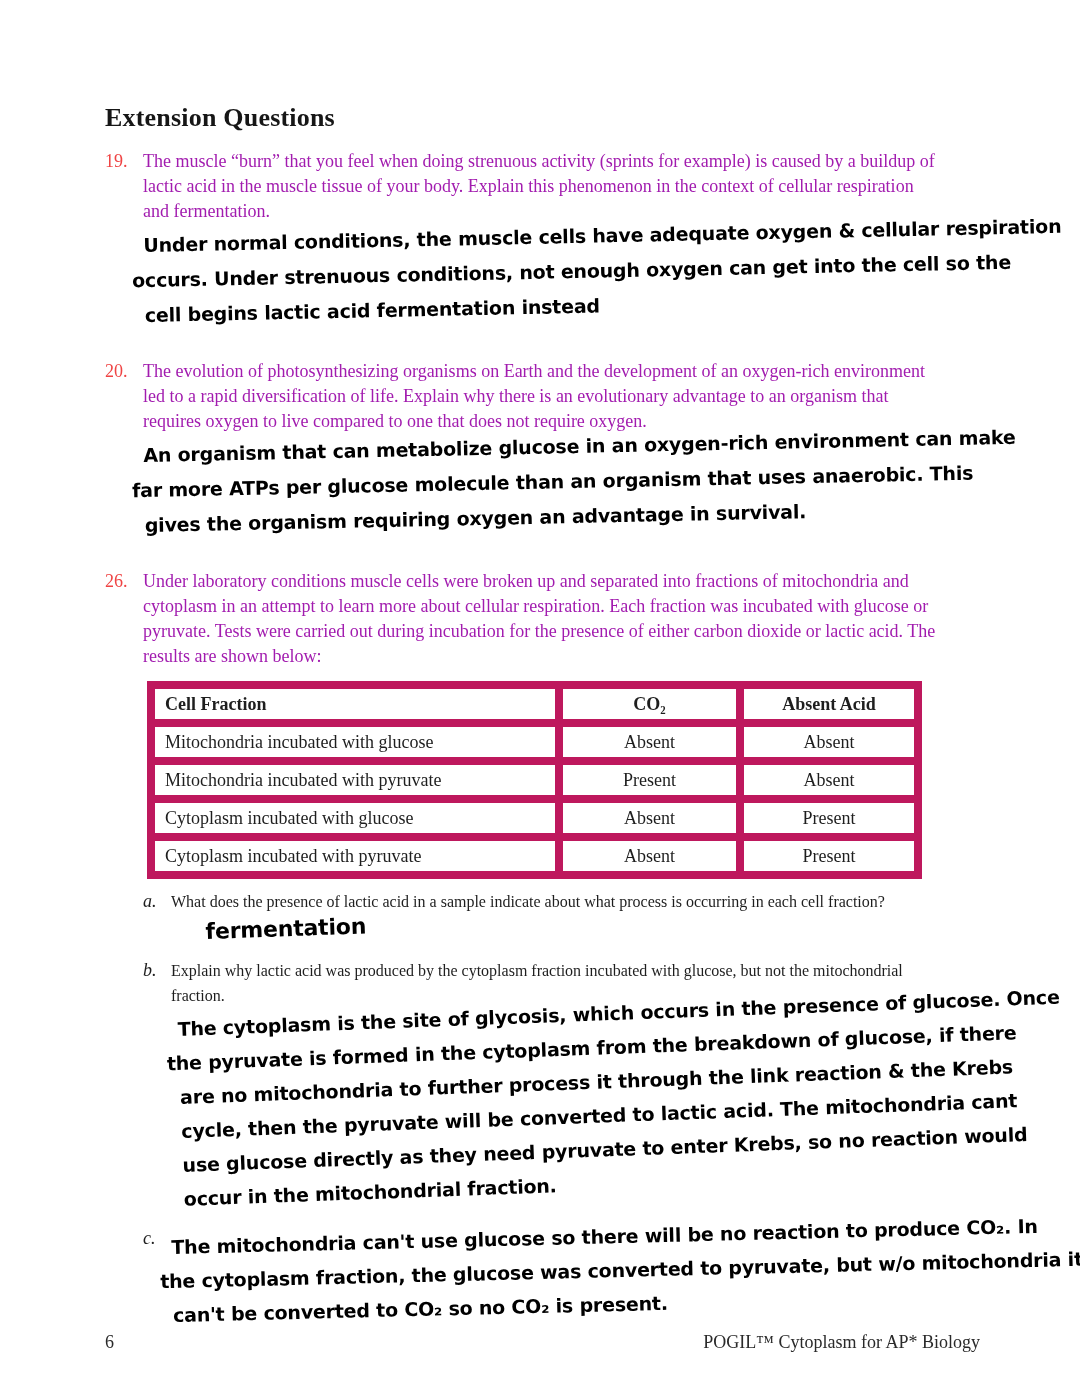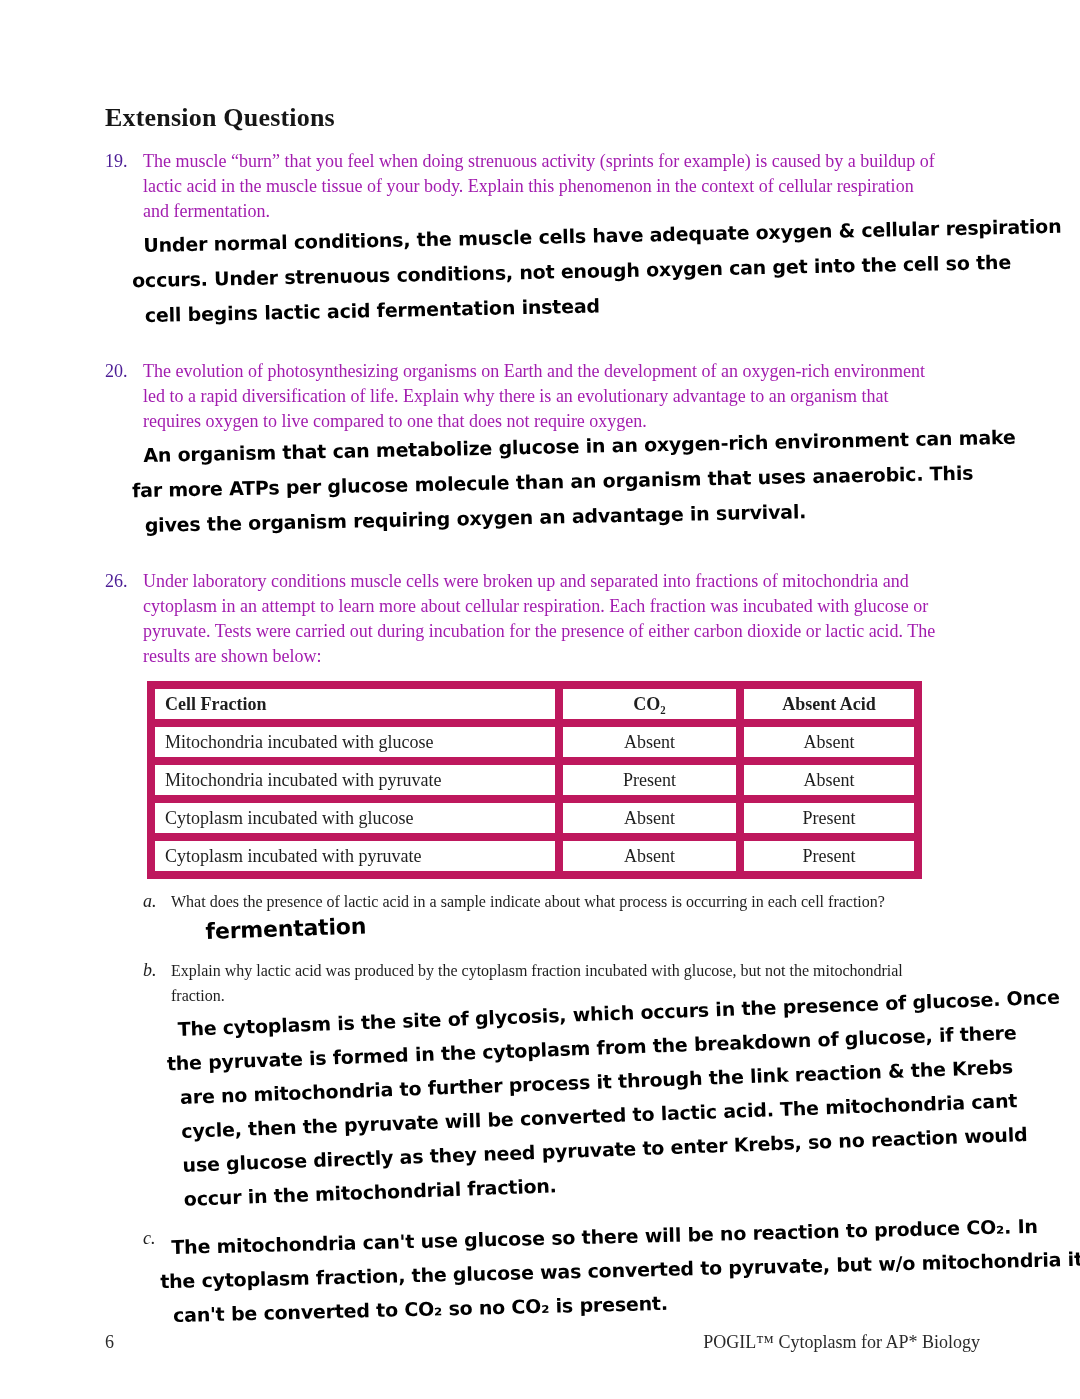--- a/index.html
+++ b/index.html
@@ -28,21 +28,21 @@
     margin: 0 0 16px 0;
   }
   .question {
     display: flex;
     align-items: flex-start;
   }
   .q-num {
     flex: 0 0 38px;
     font-size: 18px;
     line-height: 25px;
-    color: #4c1d95;
+    color: #ef4444;
   }
   .q-body {
     flex: 1 1 auto;
     min-width: 0;
   }
   .q-text {
     font-size: 18px;
     line-height: 25px;
     max-width: 800px;
     color: #a21caf;

